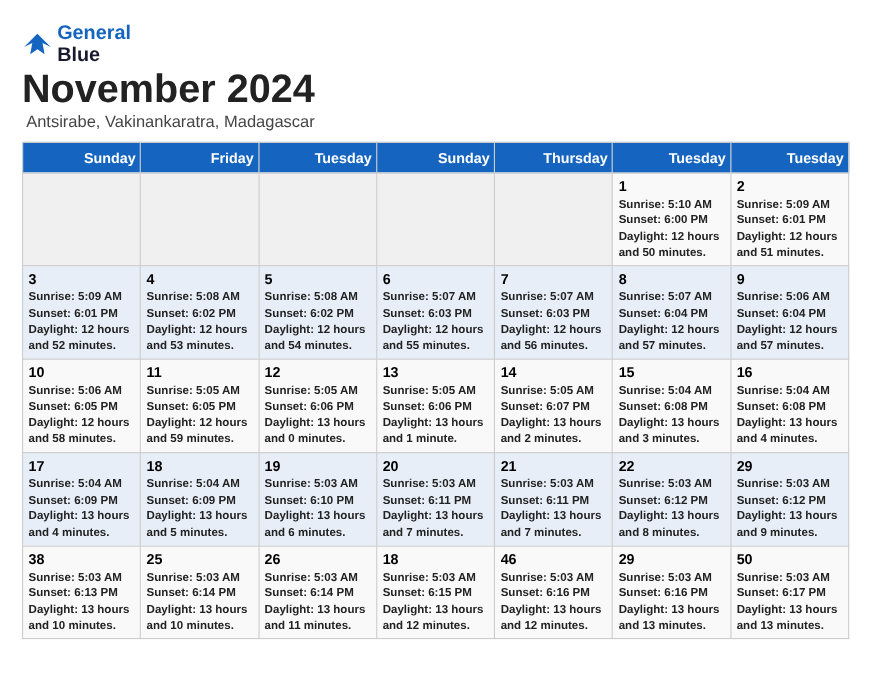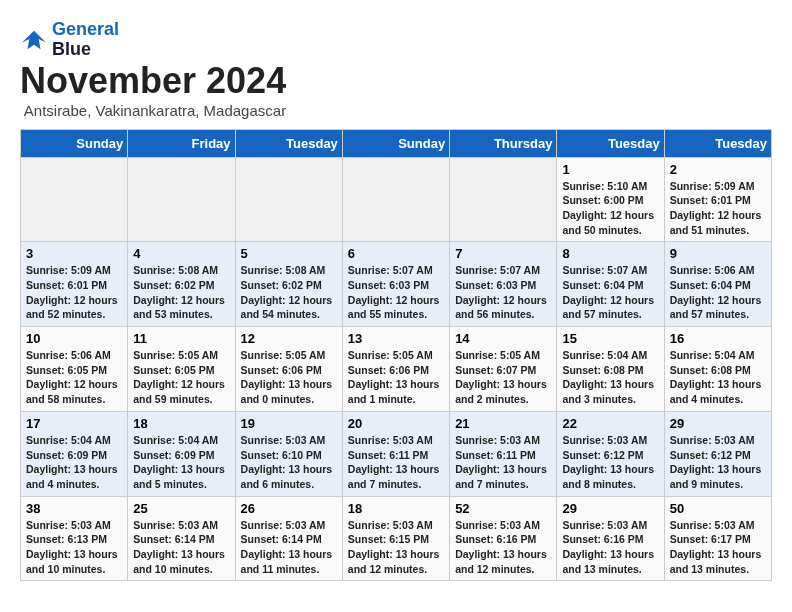--- a/index.html
+++ b/index.html
@@ -321,21 +321,21 @@
 and 11 minutes.</div>
         </td>
         <td>
           <span class="day-num">18</span>
           <div class="day-info" style="white-space: pre-line;">Sunrise: 5:03 AM
 Sunset: 6:15 PM
 Daylight: 13 hours
 and 12 minutes.</div>
         </td>
         <td>
-          <span class="day-num">52</span>
+          <span class="day-num">46</span>
           <div class="day-info" style="white-space: pre-line;">Sunrise: 5:03 AM
 Sunset: 6:16 PM
 Daylight: 13 hours
 and 12 minutes.</div>
         </td>
         <td>
           <span class="day-num">29</span>
           <div class="day-info" style="white-space: pre-line;">Sunrise: 5:03 AM
 Sunset: 6:16 PM
 Daylight: 13 hours

